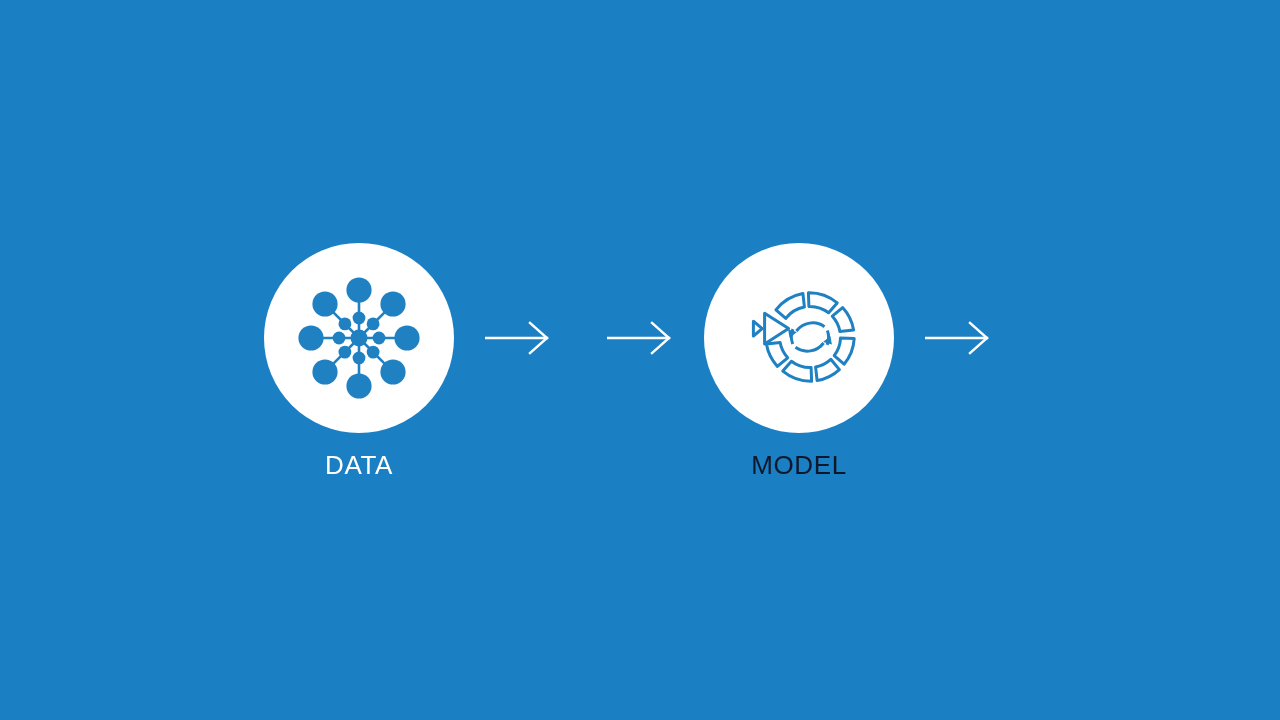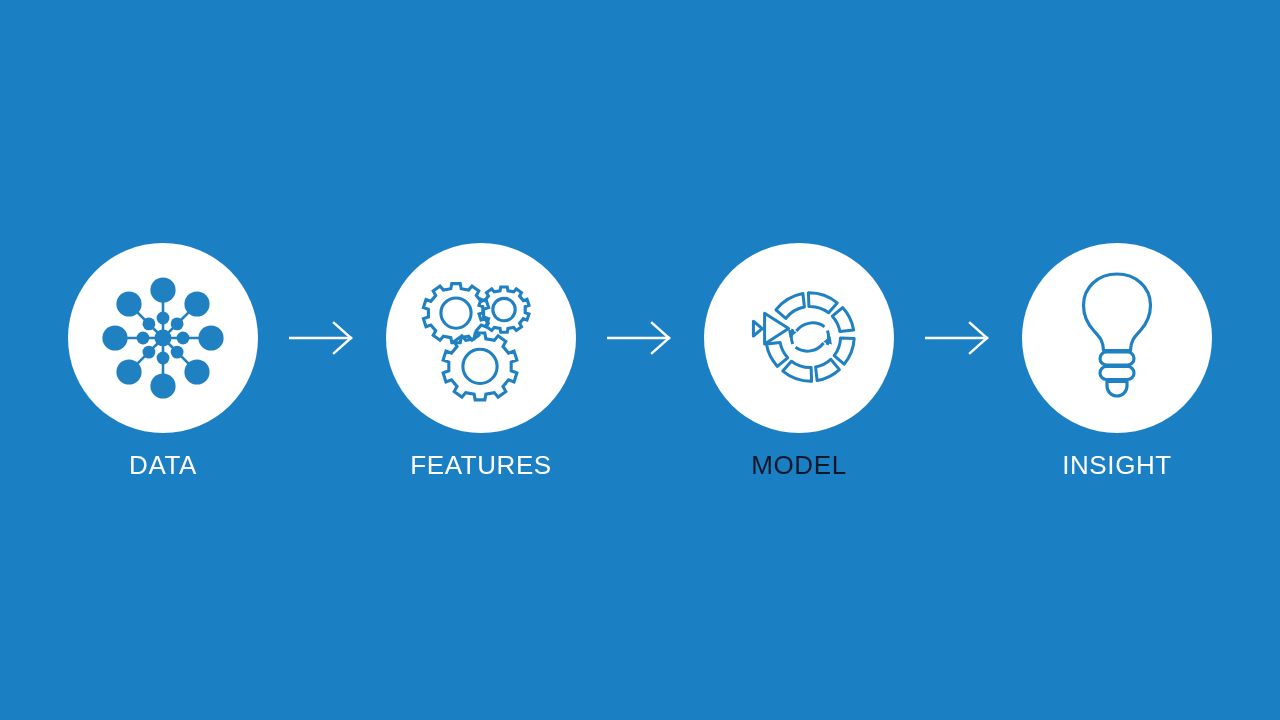--- a/index.html
+++ b/index.html
@@ -125,64 +125,20 @@
       <span>
         <svg width="66" height="36" viewBox="0 0 66 36">
           <g fill="none" stroke="#ffffff" stroke-width="2.4" stroke-linecap="square" stroke-linejoin="miter">
             <line x1="1" y1="18" x2="62" y2="18"></line>
             <polyline points="45,3 62,18 45,33"></polyline>
           </g>
         </svg>
       </span>
     </div>
 
-    <div class="stage">
-      <div class="stage-disc" style="background: rgb(255, 255, 255);">
-        <span>
-          <svg width="132" height="132" viewBox="0 0 132 132">
-            <g fill="none" stroke="#1f80c2" stroke-width="3.1" stroke-linejoin="miter" stroke-linecap="butt">
-
-              <g transform="translate(41,39)">
-                <path d="M -4.2,-27.4 L 4.2,-27.4 L 5.2,-22.3 L 12.6,-21.0 L 16.0,-24.9 L 22.8,-20.0 L 20.3,-15.5
-                         L 25.2,-9.7 L 30.0,-11.5 L 32.6,-3.5 L 27.6,-1.7 L 27.6,6.0 L 32.6,7.8 L 30.0,15.8
-                         L 25.2,14.0 L 20.3,19.8 L 22.8,24.3 L 16.0,29.2 L 12.6,25.3 L 5.2,26.6 L 4.2,31.7
-                         L -4.2,31.7 L -5.2,26.6 L -12.6,25.3 L -16.0,29.2 L -22.8,24.3 L -20.3,19.8
-                         L -25.2,14.0 L -30.0,15.8 L -32.6,7.8 L -27.6,6.0 L -27.6,-1.7 L -32.6,-3.5
-                         L -30.0,-11.5 L -25.2,-9.7 L -20.3,-15.5 L -22.8,-20.0 L -16.0,-24.9 L -12.6,-21.0
-                         L -5.2,-22.3 Z"></path>
-                <circle cx="0" cy="2.1" r="15.1"></circle>
-              </g>
-
-              <g transform="translate(89,36)">
-                <path d="M -3.2,-21.0 L 3.2,-21.0 L 4.0,-17.1 L 9.7,-16.1 L 12.3,-19.1 L 17.5,-15.4 L 15.6,-11.9
-                         L 19.3,-7.4 L 23.0,-8.8 L 25.0,-2.7 L 21.2,-1.3 L 21.2,4.6 L 25.0,6.0 L 23.0,12.1
-                         L 19.3,10.7 L 15.6,15.2 L 17.5,18.7 L 12.3,22.4 L 9.7,19.4 L 4.0,20.4 L 3.2,24.3
-                         L -3.2,24.3 L -4.0,20.4 L -9.7,19.4 L -12.3,22.4 L -17.5,18.7 L -15.6,15.2
-                         L -19.3,10.7 L -23.0,12.1 L -25.0,6.0 L -21.2,4.6 L -21.2,-1.3 L -25.0,-2.7
-                         L -23.0,-8.8 L -19.3,-7.4 L -15.6,-11.9 L -17.5,-15.4 L -12.3,-19.1 L -9.7,-16.1
-                         L -4.0,-17.1 Z"></path>
-                <circle cx="0" cy="1.6" r="11.2"></circle>
-              </g>
-
-              <g transform="translate(65,92)">
-                <path d="M -4.8,-31.0 L 4.8,-31.0 L 5.9,-25.2 L 14.3,-23.7 L 18.1,-28.2 L 25.8,-22.6 L 23.0,-17.5
-                         L 28.5,-10.9 L 34.0,-13.0 L 36.9,-4.0 L 31.2,-1.9 L 31.2,6.8 L 36.9,8.9 L 34.0,17.9
-                         L 28.5,15.8 L 23.0,22.4 L 25.8,27.5 L 18.1,33.1 L 14.3,28.6 L 5.9,30.1 L 4.8,35.9
-                         L -4.8,35.9 L -5.9,30.1 L -14.3,28.6 L -18.1,33.1 L -25.8,27.5 L -23.0,22.4
-                         L -28.5,15.8 L -34.0,17.9 L -36.9,8.9 L -31.2,6.8 L -31.2,-1.9 L -36.9,-4.0
-                         L -34.0,-13.0 L -28.5,-10.9 L -23.0,-17.5 L -25.8,-22.6 L -18.1,-28.2 L -14.3,-23.7
-                         L -5.9,-25.2 Z"></path>
-                <circle cx="0" cy="2.4" r="17.1"></circle>
-              </g>
-            </g>
-          </svg>
-        </span>
-      </div>
-      <div class="stage-label" style="color: rgb(255, 255, 255);">FEATURES</div>
-    </div>
 
     <div class="connector">
       <span>
         <svg width="66" height="36" viewBox="0 0 66 36">
           <g fill="none" stroke="#ffffff" stroke-width="2.4" stroke-linecap="square" stroke-linejoin="miter">
             <line x1="1" y1="18" x2="62" y2="18"></line>
             <polyline points="45,3 62,18 45,33"></polyline>
           </g>
         </svg>
       </span>
@@ -235,40 +191,15 @@
       <span>
         <svg width="66" height="36" viewBox="0 0 66 36">
           <g fill="none" stroke="#ffffff" stroke-width="2.4" stroke-linecap="square" stroke-linejoin="miter">
             <line x1="1" y1="18" x2="62" y2="18"></line>
             <polyline points="45,3 62,18 45,33"></polyline>
           </g>
         </svg>
       </span>
     </div>
 
-    <div class="stage">
-      <div class="stage-disc" style="background: rgb(255, 255, 255);">
-        <span>
-          <svg width="110" height="134" viewBox="0 0 110 134">
-            <g fill="none" stroke="#1f80c2" stroke-width="3.2" stroke-linejoin="round" stroke-linecap="round">
-
-              <path d="M 41.5,79.5
-                       C 41.5,70.0 37.5,66.0 32.0,60.0
-                       C 25.0,52.4 21.5,43.5 21.5,34.2
-                       C 21.5,15.8 36.5,3.0 55.0,3.0
-                       C 73.5,3.0 88.5,15.8 88.5,34.2
-                       C 88.5,43.5 85.0,52.4 78.0,60.0
-                       C 72.5,66.0 68.5,70.0 68.5,79.5 Z"></path>
-
-              <rect x="38.0" y="81.0" width="34.0" height="13.0" rx="6.5" ry="6.5"></rect>
-
-              <rect x="38.0" y="95.5" width="34.0" height="13.0" rx="6.5" ry="6.5"></rect>
-
-              <path d="M 45.0,110.5 L 65.0,110.5 L 65.0,115.0 A 10.0,10.0 0 0 1 45.0,115.0 Z"></path>
-            </g>
-          </svg>
-        </span>
-      </div>
-      <div class="stage-label" style="color: rgb(255, 255, 255);">INSIGHT</div>
-    </div>
 
   </div>
 </div>
 
 </body></html>

